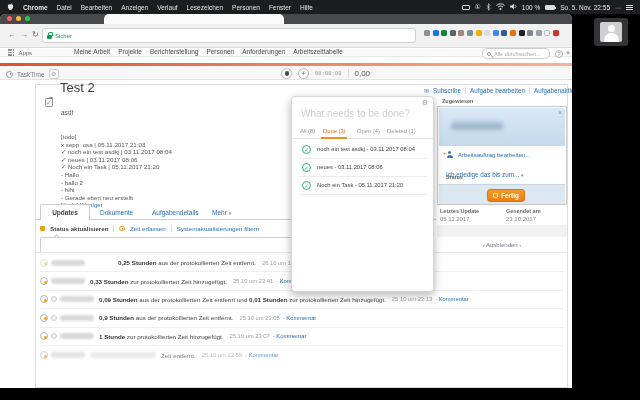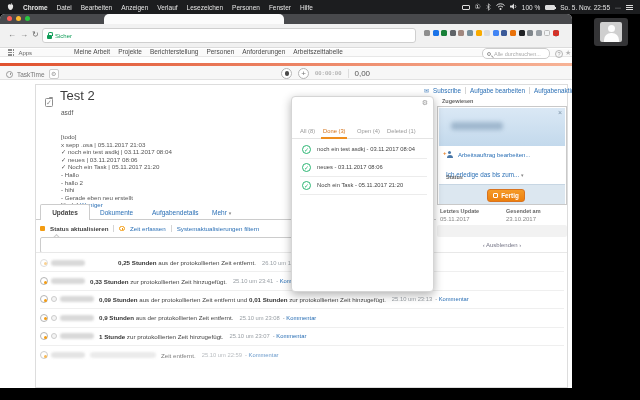--- a/index.html
+++ b/index.html
@@ -290,21 +290,21 @@
         </span>
       <span class="circbtn plus">+</span>
       <span class="tttimer">00:00:00</span>
       <span class="vline1"></span>
       <span class="ttamt">0,00</span>
     </div>
 
     <div class="abs panel"></div>
 
     <div class="abs" style="left:45px;top:77px;"><span class="taskico">✓</span></div>
-    <div class="abs tasktitle" style="left:60px;top:74px;">Test 2</div>
+    <div class="abs tasktitle" style="left:60px;top:66px;">Test 2</div>
     <div class="abs tasksub" style="left:61px;top:95px;">asdf</div>
 
     <div class="abs" style="left:61px;top:119px;">
       <div class="descline">[todo]</div>
       <div class="descline">x sepp .osa | 05.11.2017 21:03</div>
       <div class="descline">✓ noch ein test asdkj | 03.11.2017 08:04</div>
       <div class="descline">✓ neues | 03.11.2017 08:06</div>
       <div class="descline">✓ Noch ein Task | 05.11.2017 21:20</div>
       <div class="descline">- Hallo</div>
       <div class="descline">- hallo 2</div>
@@ -433,20 +433,21 @@
     <div class="abs sb-lbl" style="left:440px;top:194px;">Letztes Update</div>
     <div class="abs sb-val" style="left:440px;top:201.5px;">05.11.2017</div>
     <div class="abs sb-lbl" style="left:506px;top:194px;">Gesendet am</div>
     <div class="abs sb-val" style="left:506px;top:201.5px;">23.10.2017</div>
     <div class="abs graypill"></div>
     <div class="abs hidelink">‹  Ausblenden  ›</div>
   </div>
 
   <div class="abs popup">
     <span class="pgear">⚙</span>
+    <div class="pph">What needs to be done?</div>
     <div class="ptabs">
       <span class="ptab" style="left:8px;">All (8)</span>
       <span class="ptab active" style="left:31px;">Done (3)</span>
       <span class="ptab" style="left:65px;">Open (4)</span>
       <span class="ptab" style="left:95px;">Deleted (1)</span>
       <span class="punder"></span>
     </div>
     <div class="prow" style="top:43px;">
       <span class="pcheck">✓</span>
       <span class="ptext">noch ein test asdkj - 03.11.2017 08:04</span>

